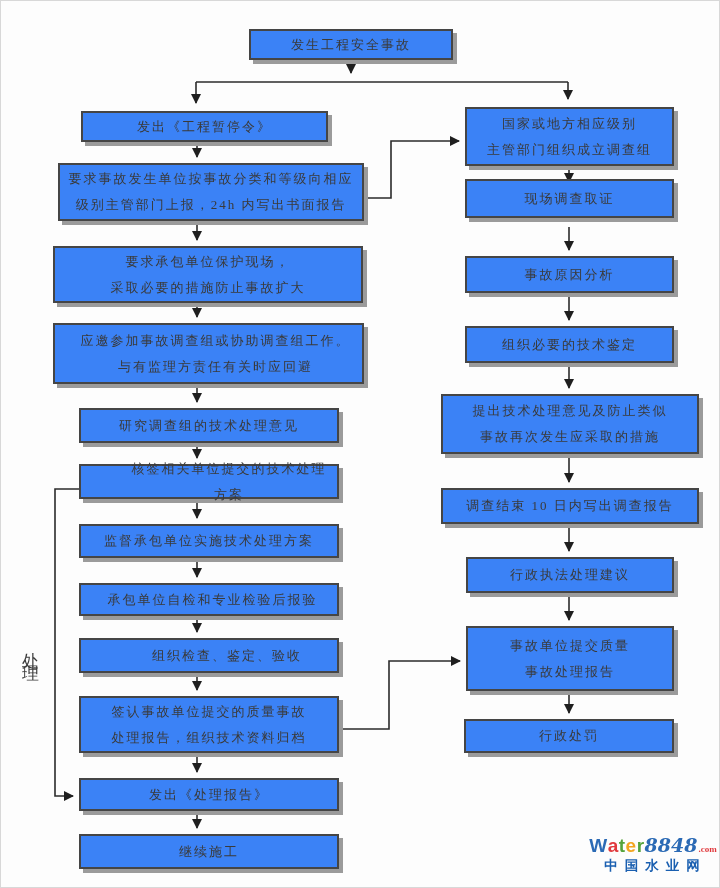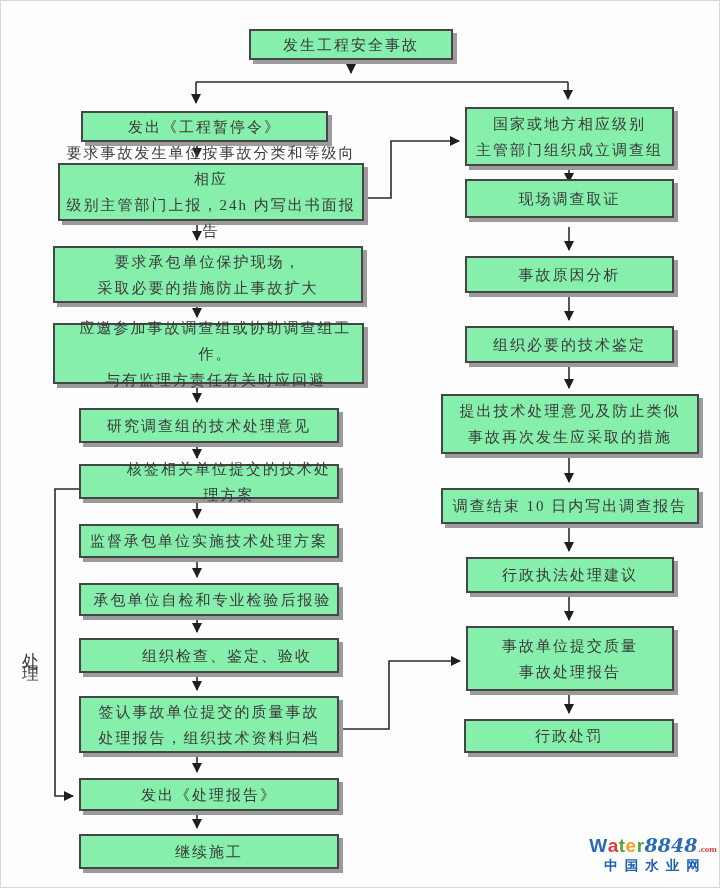--- a/index.html
+++ b/index.html
@@ -7,27 +7,27 @@
     position:relative; width:720px; height:888px;
     background:#fdfdfd;
     border:1px solid #d8d8d8;
     box-sizing:border-box;
     font-family:"Liberation Serif","DejaVu Serif",serif;
     overflow:hidden;
   }
   #wires { position:absolute; left:0; top:0; width:720px; height:888px; }
   .node {
     position:absolute; box-sizing:border-box;
-    background:#86efac;
+    background:#3b82f6;
     border:2px solid #454545;
     box-shadow:4px 4px 0 #9b9b9b;
     display:flex; align-items:center; justify-content:center;
     text-align:center;
     white-space:pre-line;
-    font-size:15px; line-height:26px; letter-spacing:2px;
+    font-size:13px; line-height:26px; letter-spacing:2px;
     color:#3a3a3a;
     padding:0 4px;
   }
   .side-label {
     position:absolute; left:18px; top:638px; height:76px;
     writing-mode:vertical-rl; text-orientation:upright;
     font-size:17px; letter-spacing:12px; color:#3a3a3a;
   }
   .wm { position:absolute; left:588px; top:835px; width:128px; text-align:center; line-height:1; }
   .wm-line1 { display:flex; align-items:baseline; justify-content:center; font-weight:bold; }

